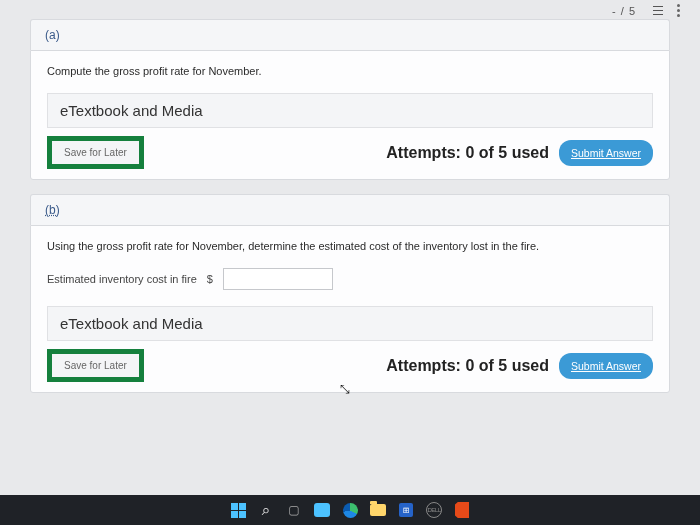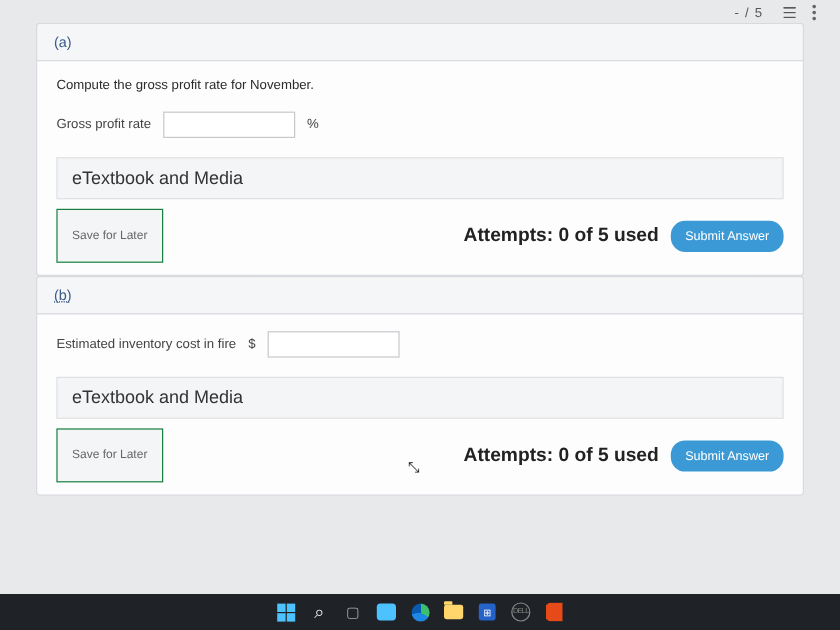--- a/index.html
+++ b/index.html
@@ -32,20 +32,21 @@
       border: 1px solid #d8dade;
       border-bottom: none;
       border-radius: 3px 3px 0 0;
     }
     .part-label.dotted { text-decoration: underline dotted; }
     .question-card {
       background: #fdfdfe;
       border: 1px solid #d8dade;
       border-radius: 0 0 3px 3px;
       padding: 14px 16px 10px;
+      margin-bottom: 14px;
     }
     .question-text {
       font-size: 11px;
       color: #2b2b2b;
       margin-bottom: 16px;
     }
     .input-row {
       display: flex;
       align-items: center;
       gap: 10px;
@@ -69,40 +70,41 @@
       margin-bottom: 8px;
       cursor: pointer;
     }
     .footer-row {
       display: flex;
       align-items: center;
       gap: 10px;
     }
     .save-btn {
       background: #f4f5f7;
-      border: 1px solid #15803d;
-      padding: 16px 12px;
+      border: 5px solid #15803d;
+      padding: 6px 12px;
       font-size: 10px;
       color: #666;
       cursor: pointer;
     }
     .spacer { flex: 1; }
     .attempts {
       font-size: 16px;
       color: #222;
       font-weight: 600;
     }
     .submit-btn {
       background: #3b9ad6;
       color: #fff;
       border: none;
       padding: 7px 12px;
       font-size: 10.5px;
       cursor: pointer;
       border-radius: 12px;
+      text-decoration: underline;
     }
     .cursor {
       position: absolute;
       font-size: 12px;
       color: #111;
       pointer-events: none;
     }
     .taskbar {
       position: absolute;
       bottom: 0;
@@ -161,36 +163,32 @@
       <span></span>
       <span></span>
     </span>
 </div>
 
 <div class="content">
 
   <div class="part-label">(a)</div>
   <div class="question-card">
     <div class="question-text">Compute the gross profit rate for November.</div>
-    <div class="input-row">
-      <span>Gross profit rate</span>
-      <input type="text" style="">
-      <span>%</span>
-    </div>
     <div class="etext">eTextbook and Media</div>
     <div class="footer-row">
       <button class="save-btn">Save for Later</button>
       <div class="spacer"></div>
       <span class="attempts">Attempts: 0 of 5 used</span>
       <button class="submit-btn">Submit Answer</button>
     </div>
   </div>
 
   <div class="part-label dotted">(b)</div>
   <div class="question-card" style="margin-bottom:0;">
+    <div class="question-text">Using the gross profit rate for November, determine the estimated cost of the inventory lost in the fire.</div>
     <div class="input-row">
       <span>Estimated inventory cost in fire</span>
       <span>$</span>
       <input type="text" style="">
     </div>
     <div class="etext">eTextbook and Media</div>
     <div class="footer-row">
       <button class="save-btn">Save for Later</button>
       <div class="spacer"></div>
       <span class="attempts">Attempts: 0 of 5 used</span>

